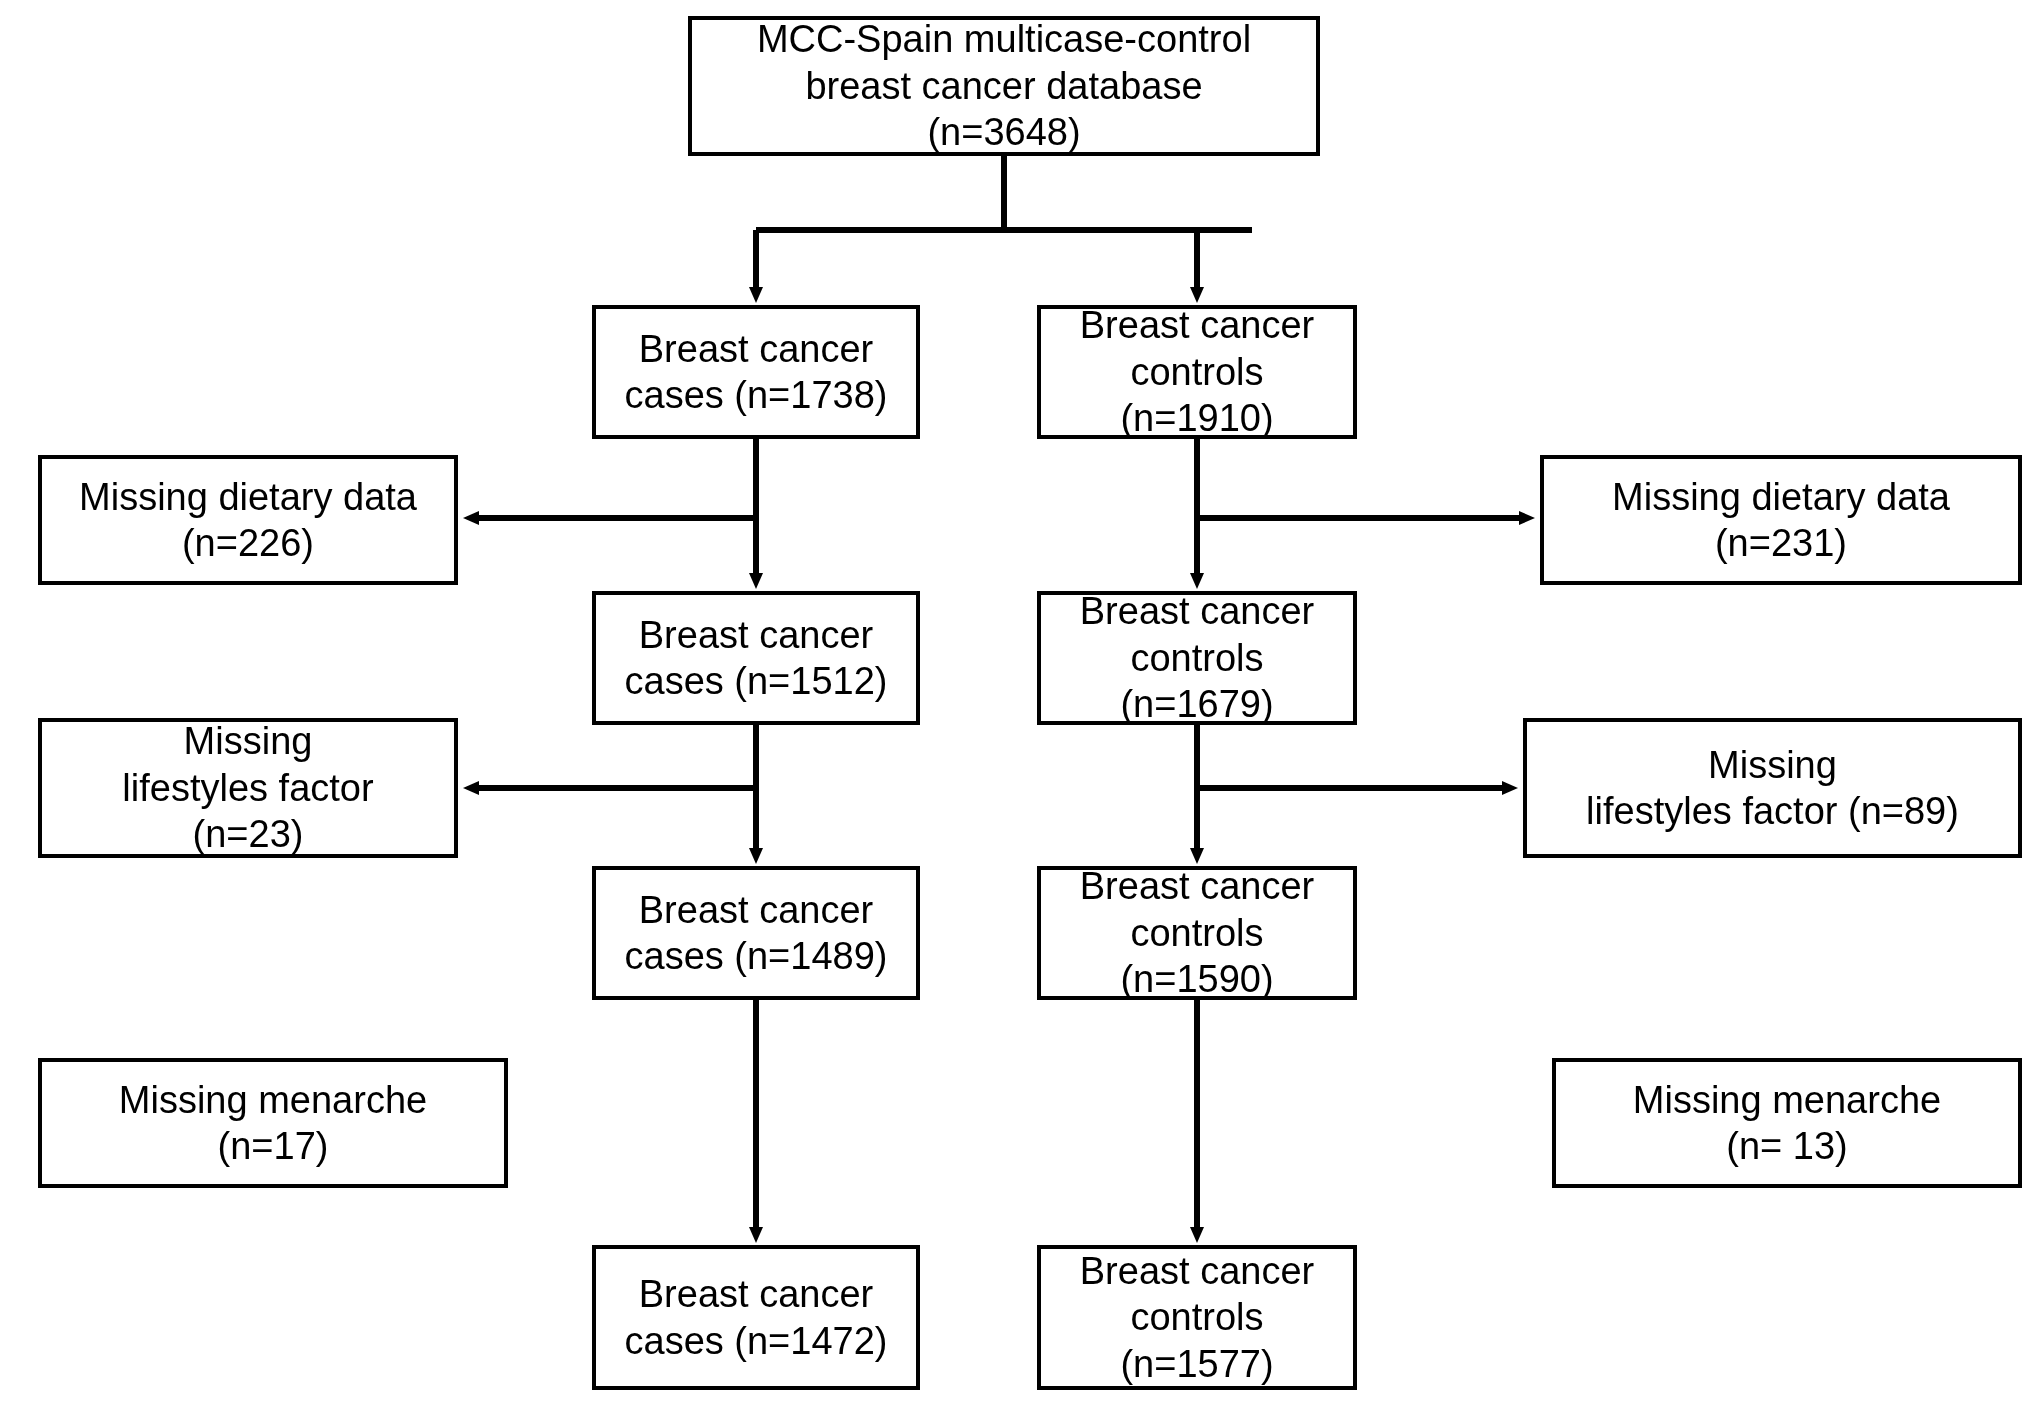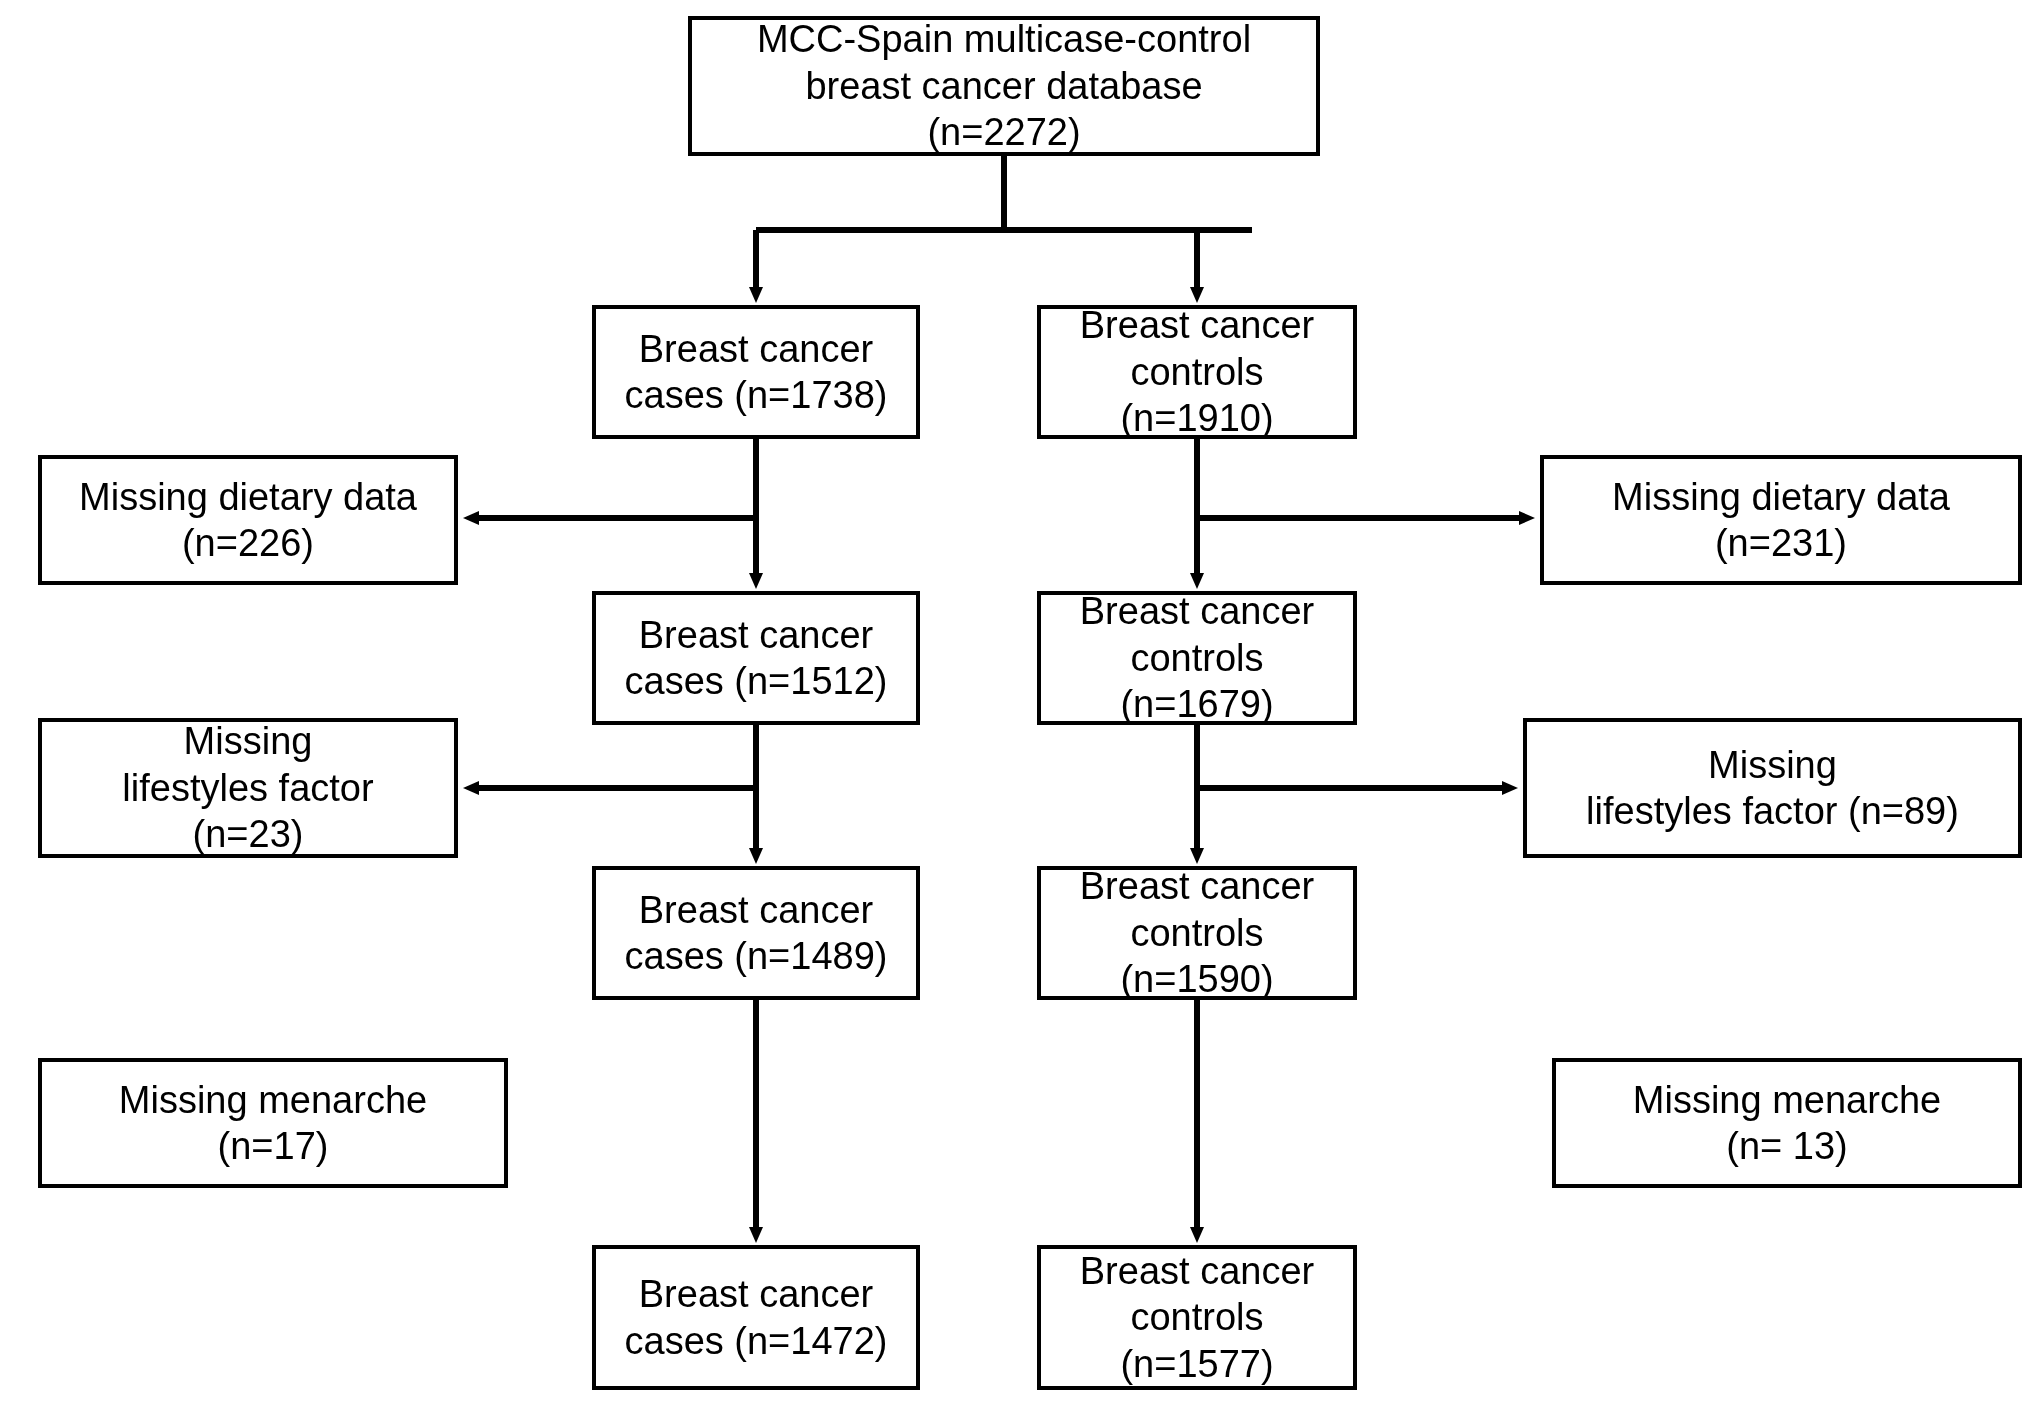--- a/index.html
+++ b/index.html
@@ -106,21 +106,21 @@
       </g>
       <g>
         <path d="M 1197 1000 L 1197 1228" marker-end="url(#arrow-down)"></path>
       </g>
     </g>
   </svg>
 
   <div class="node" style="left:688px; top:16px; width:632px; height:140px;">
     <span class="txt">MCC-Spain multicase-control
 breast cancer database
-(n=2272)</span>
+(n=3648)</span>
   </div>
 
   <div class="node" style="left:592px; top:305px; width:328px; height:134px;">
     <span class="txt">Breast cancer
 cases (n=1738)</span>
   </div>
 
   <div class="node" style="left:1037px; top:305px; width:320px; height:134px;">
     <span class="txt">Breast cancer
 controls

